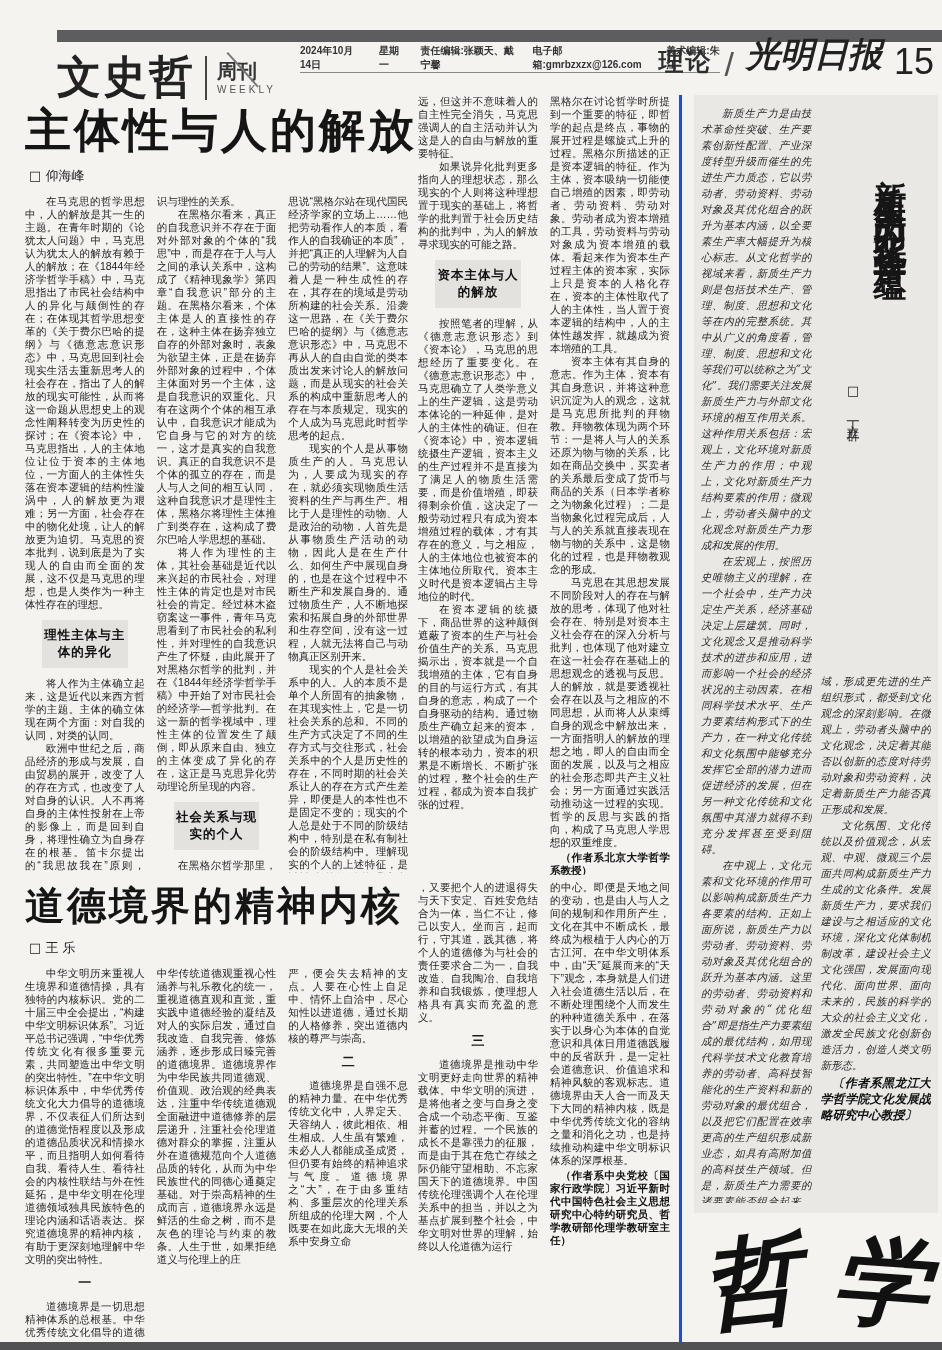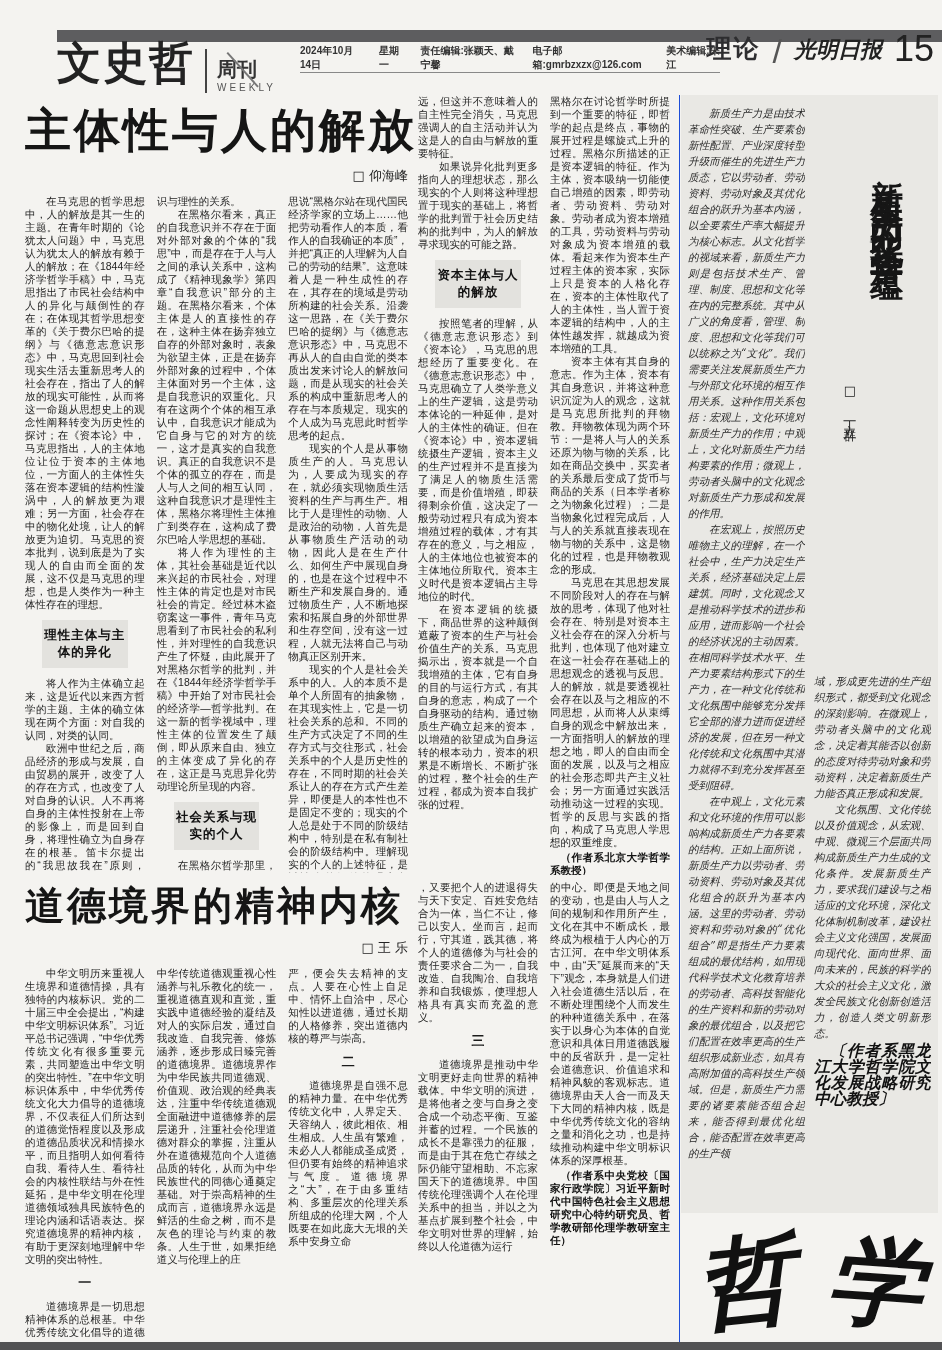--- a/index.html
+++ b/index.html
@@ -1,65 +1,65 @@
 <!DOCTYPE html>
 <html><head>
 <meta charset="utf-8">
 <style>
   html,body{margin:0;padding:0;background:#ffffff;}
   .page{position:relative;width:942px;height:1350px;background:#f4f3f0;overflow:hidden;
         font-family:"Liberation Sans",sans-serif;color:#1b1b1b;}
   
   .topbar{position:absolute;left:57px;top:30px;right:0;height:12px;background:#5d5d5f;}
-  .masthead{position:absolute;left:57px;top:34px;display:flex;align-items:flex-end;gap:10px;}
+  .masthead{position:absolute;left:57px;top:48px;display:flex;align-items:center;gap:10px;}
   .mast-title{font-size:44px;font-weight:900;font-family:"Liberation Serif",serif;letter-spacing:2px;color:#222;}
   .mast-div{width:2px;height:44px;background:#444;}
   .mast-stack{display:flex;flex-direction:column;line-height:1;}
   .mast-sub{font-size:20px;font-weight:bold;color:#333;}
   .mast-en{font-size:10px;letter-spacing:3px;color:#555;margin-top:4px;}
   .mast-slash{position:absolute;left:228px;top:52px;width:46px;height:2px;background:#777;
               transform:rotate(48deg);transform-origin:left top;}
   .dateline{position:absolute;left:300px;top:44px;width:420px;display:flex;gap:16px;
             font-size:10px;font-weight:bold;color:#333;padding-bottom:0;border-bottom:1px solid #888;}
   .hdr-right{position:absolute;right:8px;top:32px;display:flex;align-items:flex-end;gap:12px;}
   .hdr-section{font-size:25px;font-weight:900;color:#2d2d2f;letter-spacing:2px;}
   .hdr-slash{font-size:34px;font-weight:300;color:#555;line-height:.8;}
-  .hdr-paper{font-size:22px;font-weight:bold;font-style:italic;font-family:"DejaVu Serif",serif;color:#222;text-align:right;}
+  .hdr-paper{font-size:34px;font-weight:bold;font-style:italic;font-family:"DejaVu Serif",serif;color:#222;text-align:right;}
   .hdr-page{font-size:36px;font-weight:400;color:#222;line-height:.9;}
   
   .content{position:absolute;top:95px;left:25px;right:4px;bottom:8px;display:flex;}
   .left-region{width:648px;}
-  .sidebar{flex:1;margin-left:6px;border-left:1px solid #1d4ed8;padding-left:1px;}
+  .sidebar{flex:1;margin-left:6px;border-left:3px solid #1d4ed8;padding-left:12px;}
   
   .article-split{display:flex;}
   .a-left{width:383px;margin-right:10px;}
   .a-right{width:252px;}
   .headline{font-weight:900;letter-spacing:3px;color:#151515;white-space:nowrap;
             font-family:"Liberation Sans",sans-serif;}
   .main-headline{font-size:46px;line-height:58px;margin-top:6px;}
   .bottom-headline{font-size:39px;line-height:50px;margin-top:0;}
-  .byline{font-size:13px;font-family:"DejaVu Serif",serif;margin:8px 0 10px 4px;color:#222;text-align:right;}
+  .byline{font-size:13px;font-family:"DejaVu Serif",serif;margin:8px 0 10px 4px;color:#222;}
   .cols{display:flex;gap:12px;}
   .col{width:121px;overflow:hidden;text-align:justify;}
   .h680{height:678px;} .h780{height:780px;} .h372{height:370px;} .h462{height:460px;}
   .b-p,.b-cont{margin:0;font-size:10.5px;line-height:13px;color:#1e1e1e;}
   .b-p{text-indent:2em;}
   .b-cont{text-indent:0;}
   .b-subhead{margin:9px 17px;background:#e3e2de;font-weight:bold;font-size:12.5px;
              text-align:center;padding:7px 2px;letter-spacing:1px;color:#111;}
   .b-marker{text-align:center;font-weight:bold;font-size:13px;margin:8px 0;}
   .b-attr{margin:2px 0 0 0;font-size:10.5px;line-height:13px;font-weight:bold;text-indent:1em;color:#111;}
   
   .sb-panel{background:#e9e8e4;height:1118px;display:flex;gap:9px;padding:10px 7px;box-sizing:border-box;overflow:hidden;}
   .sb-col{width:50%;overflow:hidden;}
   .sb-text .col{width:100%;text-align:justify;}
   .sb-text .b-p,.sb-text .b-cont{font-family:"DejaVu Serif",serif;font-style:italic;
        font-size:10.5px;line-height:16px;color:#2a2a2a;}
   .sb-text .b-attr{font-family:"DejaVu Serif",serif;font-style:italic;font-weight:bold;
-       font-size:16px;line-height:16px;}
+       font-size:12px;line-height:16px;}
   .sb-titleblock{height:568px;display:flex;justify-content:center;gap:10px;padding-top:48px;box-sizing:border-box;}
   .sb-vtitle{writing-mode:vertical-rl;font-family:"Liberation Serif",serif;font-weight:900;
              font-size:33px;line-height:1.1;letter-spacing:8px;color:#161616;}
   .sb-vauthor{writing-mode:vertical-rl;font-family:"DejaVu Serif",serif;font-size:13px;
               letter-spacing:4px;margin-top:230px;color:#222;}
   .calli{height:118px;margin-top:12px;display:flex;justify-content:center;align-items:center;
          gap:34px;}
   .calli span{font-family:"DejaVu Serif",serif;font-weight:900;font-style:italic;font-size:96px;color:#111;}
   .calli span:first-child{transform:rotate(-6deg);}
   .calli span:last-child{transform:rotate(4deg);}

